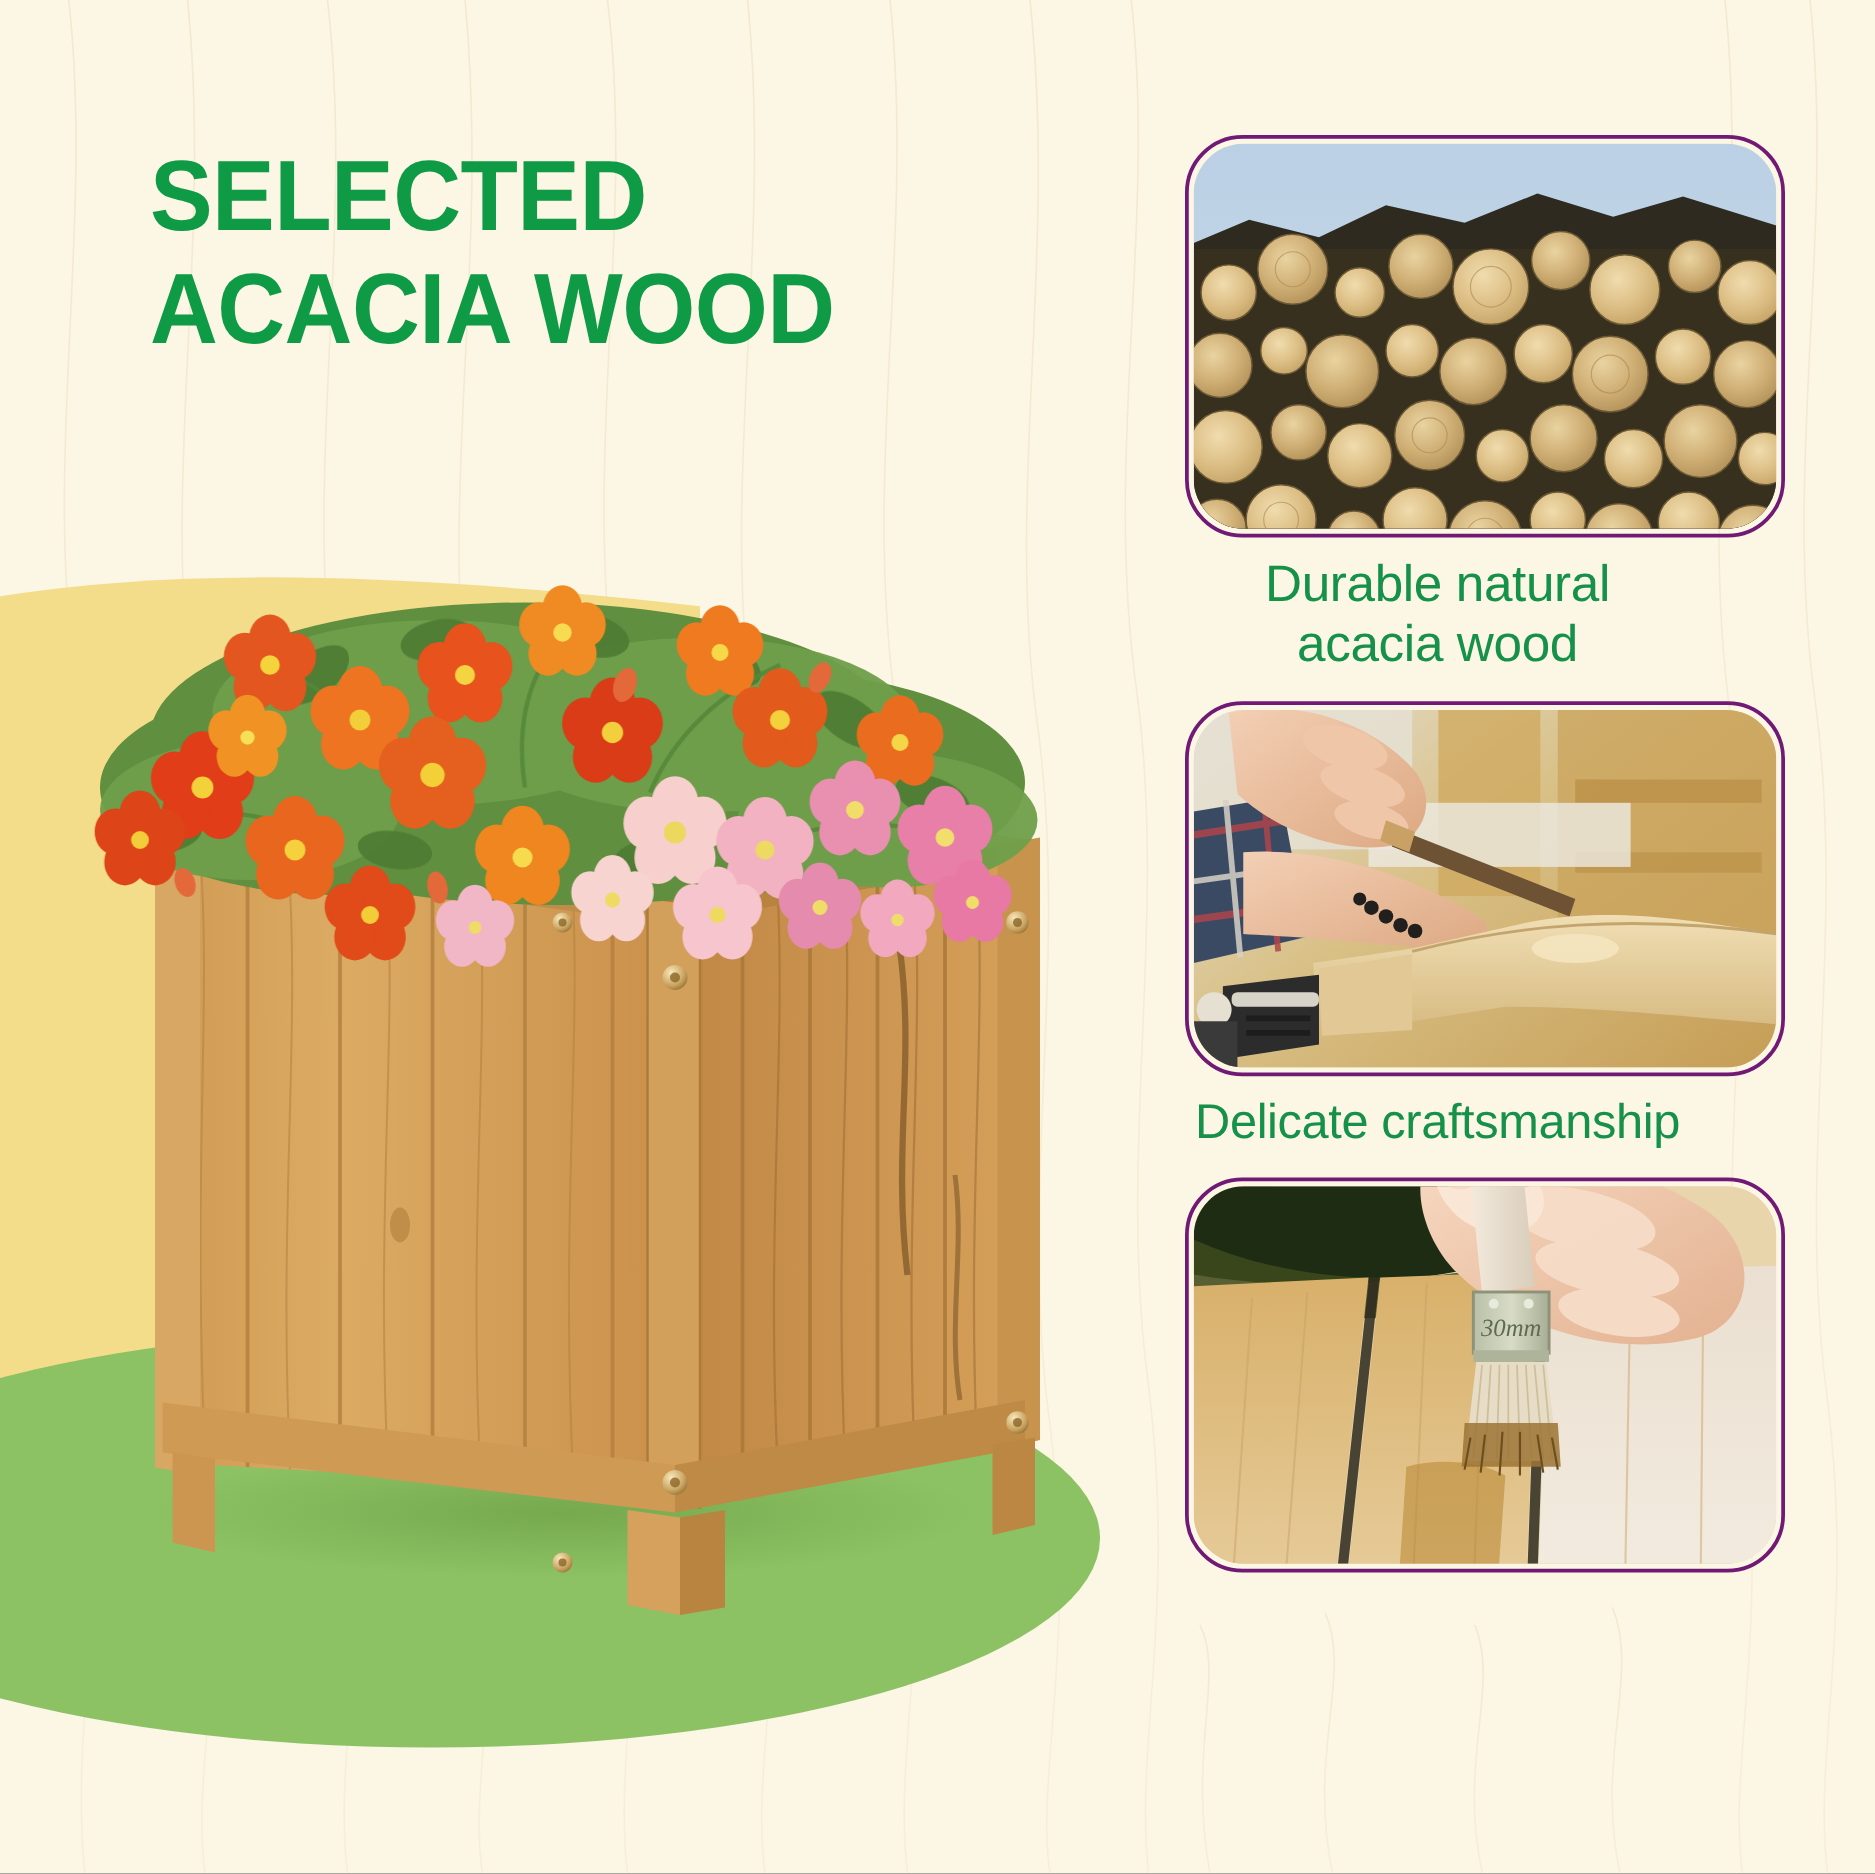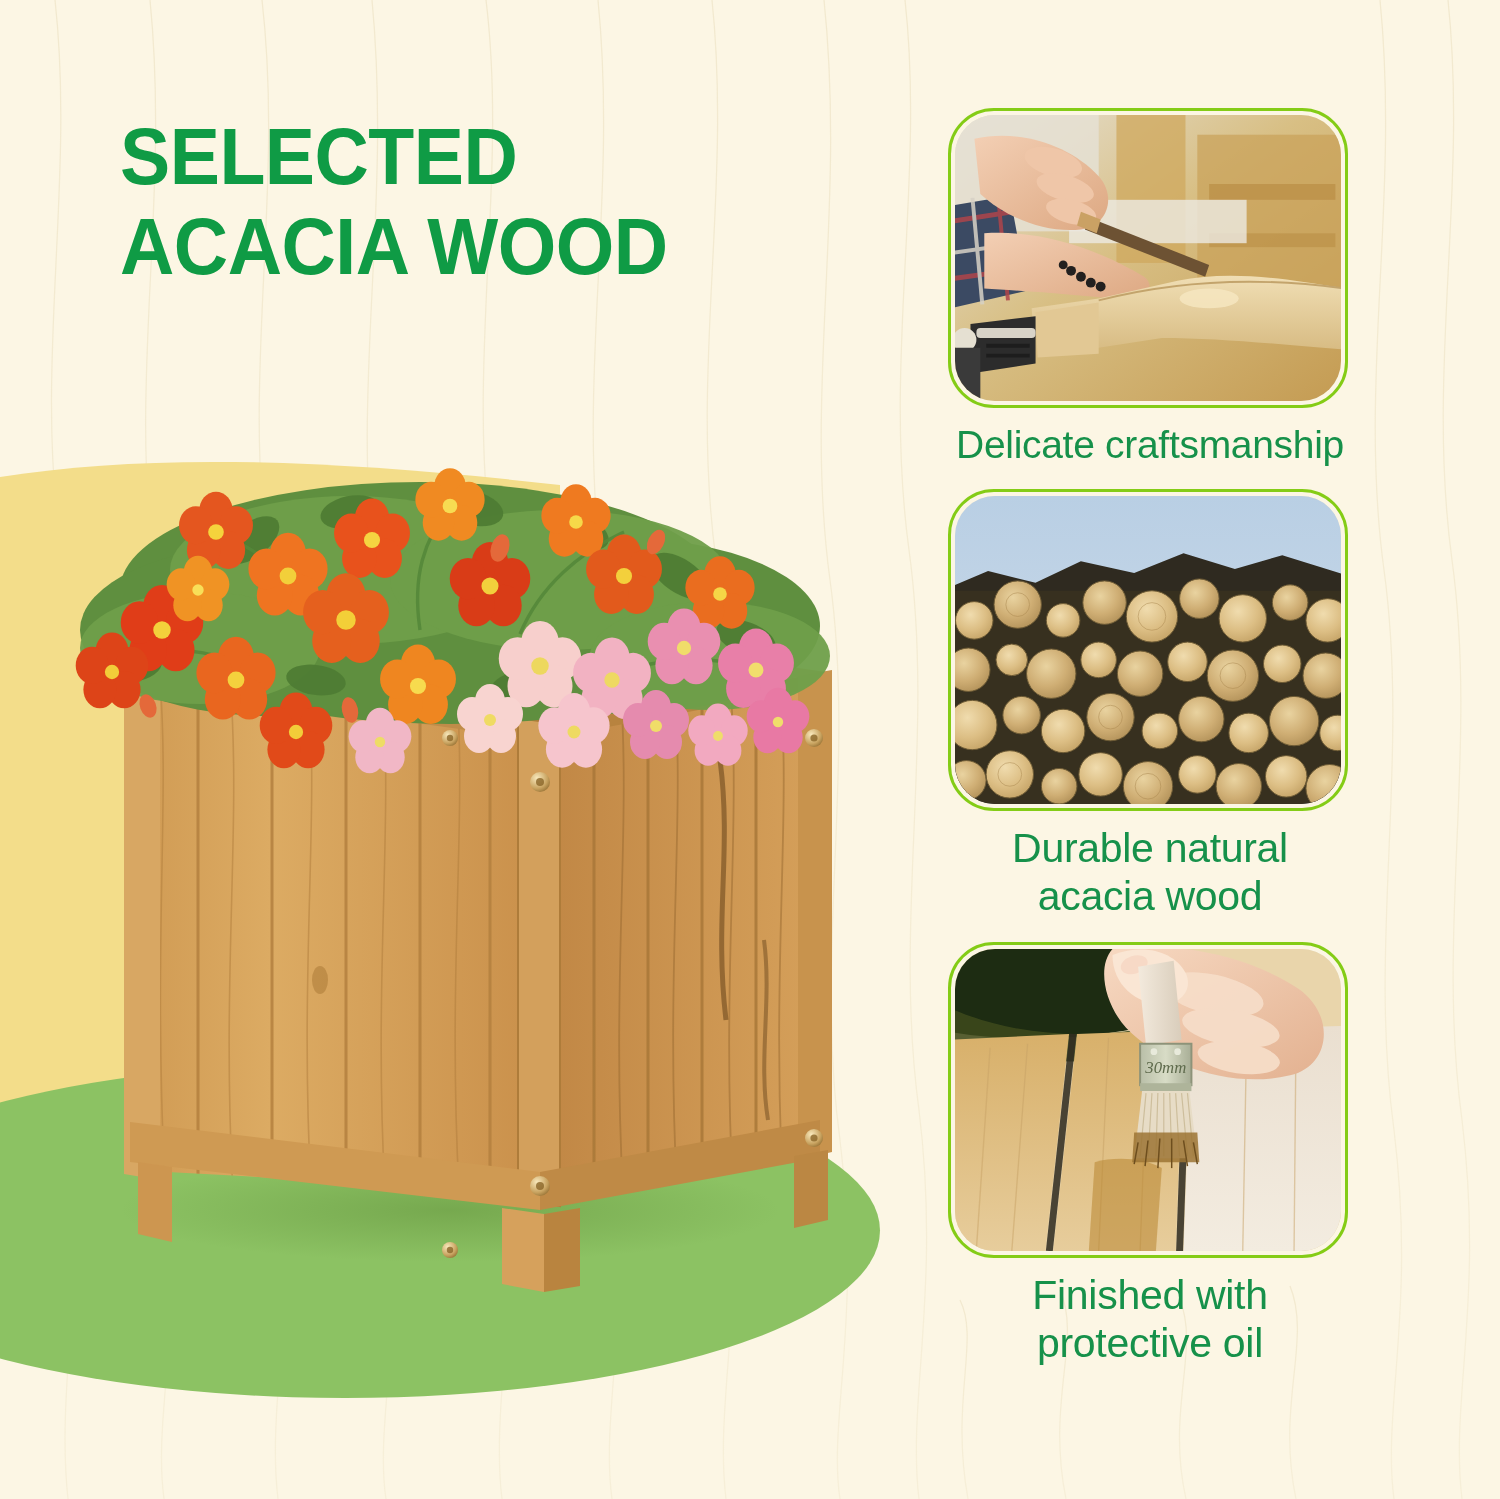--- a/index.html
+++ b/index.html
@@ -77,22 +77,22 @@
     position: absolute;
     left: 948px;
     top: 108px;
     width: 404px;
   }
   .feature { position: relative; }
   .feature + .feature { margin-top: 22px; }
 
   .photo-frame {
     position: relative;
-    width: 400px;
-    border: 3px solid #84cc16;
+    width: 480px;
+    border: 3px solid #701a75;
     border-radius: 46px;
     padding: 4px;
     box-sizing: border-box;
     background: transparent;
   }
   .photo-clip {
     width: 100%;
     height: 100%;
     border-radius: 40px;
     overflow: hidden;
@@ -564,96 +564,20 @@
           <ellipse cx="330" cy="330" rx="8" ry="13" transform="rotate(-12 330 330)"></ellipse>
           <ellipse cx="636" cy="162" rx="8" ry="13" transform="rotate(26 636 162)"></ellipse>
           <ellipse cx="128" cy="326" rx="8" ry="12" transform="rotate(-20 128 326)"></ellipse>
         </g>
       </g>
     </svg>
   </div>
 
   <div class="features">
 
-    <div class="feature f2">
-      <div class="photo-frame">
-        <span class="photo-clip">
-          <svg viewBox="0 0 400 290" preserveAspectRatio="xMidYMid slice">
-            <defs>
-              <linearGradient id="shopBg" x1="0" y1="0" x2="1" y2="1">
-                <stop offset="0" stop-color="#e7e3da"></stop>
-                <stop offset="0.45" stop-color="#d8bf84"></stop>
-                <stop offset="1" stop-color="#c49b52"></stop>
-              </linearGradient>
-              <linearGradient id="boardG" x1="0" y1="0" x2="0" y2="1">
-                <stop offset="0" stop-color="#f0deb4"></stop>
-                <stop offset="1" stop-color="#d5b87e"></stop>
-              </linearGradient>
-              <linearGradient id="skinG" x1="0" y1="0" x2="1" y2="1">
-                <stop offset="0" stop-color="#f3cfb4"></stop>
-                <stop offset="1" stop-color="#dda882"></stop>
-              </linearGradient>
-            </defs>
-            <rect width="400" height="290" fill="url(#shopBg)"></rect>
-
-            <rect x="168" y="0" width="70" height="150" fill="#cfa85e" opacity="0.75"></rect>
-            <rect x="250" y="20" width="150" height="200" fill="#c9a158" opacity="0.7"></rect>
-            <rect x="262" y="70" width="128" height="16" fill="#b98d45" opacity="0.7"></rect>
-            <rect x="262" y="120" width="128" height="14" fill="#b98d45" opacity="0.6"></rect>
-            <rect x="0" y="0" width="150" height="118" fill="#e5e0d4" opacity="0.85"></rect>
-            <rect x="120" y="86" width="180" height="44" fill="#eceae2" opacity="0.8"></rect>
-
-            <path d="M0 92 L60 82 L78 178 L0 196 Z" fill="#3b4a63"></path>
-            <g opacity="0.85">
-              <path d="M0 108 L64 98" stroke="#b0454a" stroke-width="5"></path>
-              <path d="M0 140 L70 130" stroke="#d7d2c6" stroke-width="4"></path>
-              <path d="M0 166 L74 156" stroke="#b0454a" stroke-width="5"></path>
-              <path d="M22 84 L32 192" stroke="#d7d2c6" stroke-width="4"></path>
-              <path d="M48 82 L58 188" stroke="#b0454a" stroke-width="4"></path>
-            </g>
-
-            <path d="M34 120 C 90 116, 150 136, 196 164 C 208 172, 200 190, 180 188 C 130 182, 70 178, 34 176 Z" fill="url(#skinG)"></path>
-
-            <g fill="#22201f">
-              <circle cx="132" cy="164" r="5"></circle>
-                <circle cx="142" cy="170" r="5"></circle>
-              <circle cx="152" cy="174" r="5"></circle>
-                <circle cx="122" cy="158" r="5"></circle>
-              <circle cx="114" cy="152" r="4.5"></circle>
-            </g>
-
-            <path d="M24 24 C 70 14, 120 30, 150 62 C 168 82, 160 112, 132 116 C 96 120, 56 104, 30 80 Z" fill="url(#skinG)"></path>
-            <g fill="#efc6a8">
-              <ellipse cx="104" cy="48" rx="30" ry="14" transform="rotate(16 104 48)"></ellipse>
-              <ellipse cx="116" cy="74" rx="30" ry="13" transform="rotate(16 116 74)"></ellipse>
-              <ellipse cx="122" cy="98" rx="26" ry="12" transform="rotate(14 122 98)"></ellipse>
-            </g>
-
-            <path d="M140 104 L262 152 L258 164 L136 116 Z" fill="#6d5233"></path>
-            <path d="M132 98 L152 106 L148 120 L128 112 Z" fill="#caa164"></path>
-
-            <path d="M82 196 L150 186 L230 168 C 280 158, 330 164, 400 176 L400 238 C 330 232, 270 226, 214 226 L86 246 Z" fill="url(#boardG)"></path>
-            <path d="M86 200 L150 190 L150 242 L88 246 Z" fill="#e2c894"></path>
-            <path d="M150 188 C 220 170, 300 162, 400 176" stroke="#c3a46c" stroke-width="2" fill="none"></path>
-            <ellipse cx="262" cy="186" rx="30" ry="10" fill="#f6e7c2" opacity="0.8"></ellipse>
-
-            <path d="M20 212 L86 204 L86 252 L20 262 Z" fill="#2c2c2c"></path>
-            <rect x="26" y="216" width="60" height="10" rx="4" fill="#d8d3c8"></rect>
-            <g stroke="#1d1d1d" stroke-width="4" fill="none">
-              <path d="M36 234 h44"></path>
-                <path d="M36 244 h44"></path>
-            </g>
-            <circle cx="14" cy="228" r="12" fill="#e5e0d2"></circle>
-            <rect x="0" y="236" width="30" height="54" fill="#3a3a3a"></rect>
-          </svg>
-        </span>
-      </div>
-      <div class="caption one-line">Delicate craftsmanship</div>
-    </div>
-
     <div class="feature f1">
       <div class="photo-frame">
         <span class="photo-clip">
           <svg viewBox="0 0 400 312" preserveAspectRatio="xMidYMid slice">
             <defs>
               <linearGradient id="sky1" x1="0" y1="0" x2="0" y2="1">
                 <stop offset="0" stop-color="#b9cfe4"></stop>
                   <stop offset="1" stop-color="#cfdcea"></stop>
               </linearGradient>
               <radialGradient id="logFace" cx="0.4" cy="0.35" r="0.75">
@@ -719,20 +643,96 @@
               <circle cx="286" cy="182" r="13"></circle>
                 <circle cx="162" cy="224" r="12"></circle>
               <circle cx="60" cy="282" r="12"></circle>
                 <circle cx="200" cy="294" r="13"></circle>
             </g>
           </svg>
         </span>
       </div>
       <div class="caption">Durable natural
 acacia wood</div>
+    </div>
+
+    <div class="feature f2">
+      <div class="photo-frame">
+        <span class="photo-clip">
+          <svg viewBox="0 0 400 290" preserveAspectRatio="xMidYMid slice">
+            <defs>
+              <linearGradient id="shopBg" x1="0" y1="0" x2="1" y2="1">
+                <stop offset="0" stop-color="#e7e3da"></stop>
+                <stop offset="0.45" stop-color="#d8bf84"></stop>
+                <stop offset="1" stop-color="#c49b52"></stop>
+              </linearGradient>
+              <linearGradient id="boardG" x1="0" y1="0" x2="0" y2="1">
+                <stop offset="0" stop-color="#f0deb4"></stop>
+                <stop offset="1" stop-color="#d5b87e"></stop>
+              </linearGradient>
+              <linearGradient id="skinG" x1="0" y1="0" x2="1" y2="1">
+                <stop offset="0" stop-color="#f3cfb4"></stop>
+                <stop offset="1" stop-color="#dda882"></stop>
+              </linearGradient>
+            </defs>
+            <rect width="400" height="290" fill="url(#shopBg)"></rect>
+
+            <rect x="168" y="0" width="70" height="150" fill="#cfa85e" opacity="0.75"></rect>
+            <rect x="250" y="20" width="150" height="200" fill="#c9a158" opacity="0.7"></rect>
+            <rect x="262" y="70" width="128" height="16" fill="#b98d45" opacity="0.7"></rect>
+            <rect x="262" y="120" width="128" height="14" fill="#b98d45" opacity="0.6"></rect>
+            <rect x="0" y="0" width="150" height="118" fill="#e5e0d4" opacity="0.85"></rect>
+            <rect x="120" y="86" width="180" height="44" fill="#eceae2" opacity="0.8"></rect>
+
+            <path d="M0 92 L60 82 L78 178 L0 196 Z" fill="#3b4a63"></path>
+            <g opacity="0.85">
+              <path d="M0 108 L64 98" stroke="#b0454a" stroke-width="5"></path>
+              <path d="M0 140 L70 130" stroke="#d7d2c6" stroke-width="4"></path>
+              <path d="M0 166 L74 156" stroke="#b0454a" stroke-width="5"></path>
+              <path d="M22 84 L32 192" stroke="#d7d2c6" stroke-width="4"></path>
+              <path d="M48 82 L58 188" stroke="#b0454a" stroke-width="4"></path>
+            </g>
+
+            <path d="M34 120 C 90 116, 150 136, 196 164 C 208 172, 200 190, 180 188 C 130 182, 70 178, 34 176 Z" fill="url(#skinG)"></path>
+
+            <g fill="#22201f">
+              <circle cx="132" cy="164" r="5"></circle>
+                <circle cx="142" cy="170" r="5"></circle>
+              <circle cx="152" cy="174" r="5"></circle>
+                <circle cx="122" cy="158" r="5"></circle>
+              <circle cx="114" cy="152" r="4.5"></circle>
+            </g>
+
+            <path d="M24 24 C 70 14, 120 30, 150 62 C 168 82, 160 112, 132 116 C 96 120, 56 104, 30 80 Z" fill="url(#skinG)"></path>
+            <g fill="#efc6a8">
+              <ellipse cx="104" cy="48" rx="30" ry="14" transform="rotate(16 104 48)"></ellipse>
+              <ellipse cx="116" cy="74" rx="30" ry="13" transform="rotate(16 116 74)"></ellipse>
+              <ellipse cx="122" cy="98" rx="26" ry="12" transform="rotate(14 122 98)"></ellipse>
+            </g>
+
+            <path d="M140 104 L262 152 L258 164 L136 116 Z" fill="#6d5233"></path>
+            <path d="M132 98 L152 106 L148 120 L128 112 Z" fill="#caa164"></path>
+
+            <path d="M82 196 L150 186 L230 168 C 280 158, 330 164, 400 176 L400 238 C 330 232, 270 226, 214 226 L86 246 Z" fill="url(#boardG)"></path>
+            <path d="M86 200 L150 190 L150 242 L88 246 Z" fill="#e2c894"></path>
+            <path d="M150 188 C 220 170, 300 162, 400 176" stroke="#c3a46c" stroke-width="2" fill="none"></path>
+            <ellipse cx="262" cy="186" rx="30" ry="10" fill="#f6e7c2" opacity="0.8"></ellipse>
+
+            <path d="M20 212 L86 204 L86 252 L20 262 Z" fill="#2c2c2c"></path>
+            <rect x="26" y="216" width="60" height="10" rx="4" fill="#d8d3c8"></rect>
+            <g stroke="#1d1d1d" stroke-width="4" fill="none">
+              <path d="M36 234 h44"></path>
+                <path d="M36 244 h44"></path>
+            </g>
+            <circle cx="14" cy="228" r="12" fill="#e5e0d2"></circle>
+            <rect x="0" y="236" width="30" height="54" fill="#3a3a3a"></rect>
+          </svg>
+        </span>
+      </div>
+      <div class="caption one-line">Delicate craftsmanship</div>
     </div>
 
     <div class="feature f3">
       <div class="photo-frame">
         <span class="photo-clip">
           <svg viewBox="0 0 400 306" preserveAspectRatio="xMidYMid slice">
             <defs>
               <linearGradient id="deckA" x1="0" y1="0" x2="0" y2="1">
                 <stop offset="0" stop-color="#d8b06a"></stop>
                 <stop offset="1" stop-color="#e7cd9c"></stop>
@@ -814,18 +814,16 @@
               <path d="M190 196 L186 218"></path>
                 <path d="M200 194 L197 220"></path>
               <path d="M212 192 L210 222"></path>
                 <path d="M224 192 L224 222"></path>
               <path d="M236 194 L240 220"></path>
                 <path d="M246 196 L250 218"></path>
             </g>
           </svg>
         </span>
       </div>
-      <div class="caption">Finished with
-protective oil</div>
     </div>
 
   </div>
 </div>
 
 </body></html>

